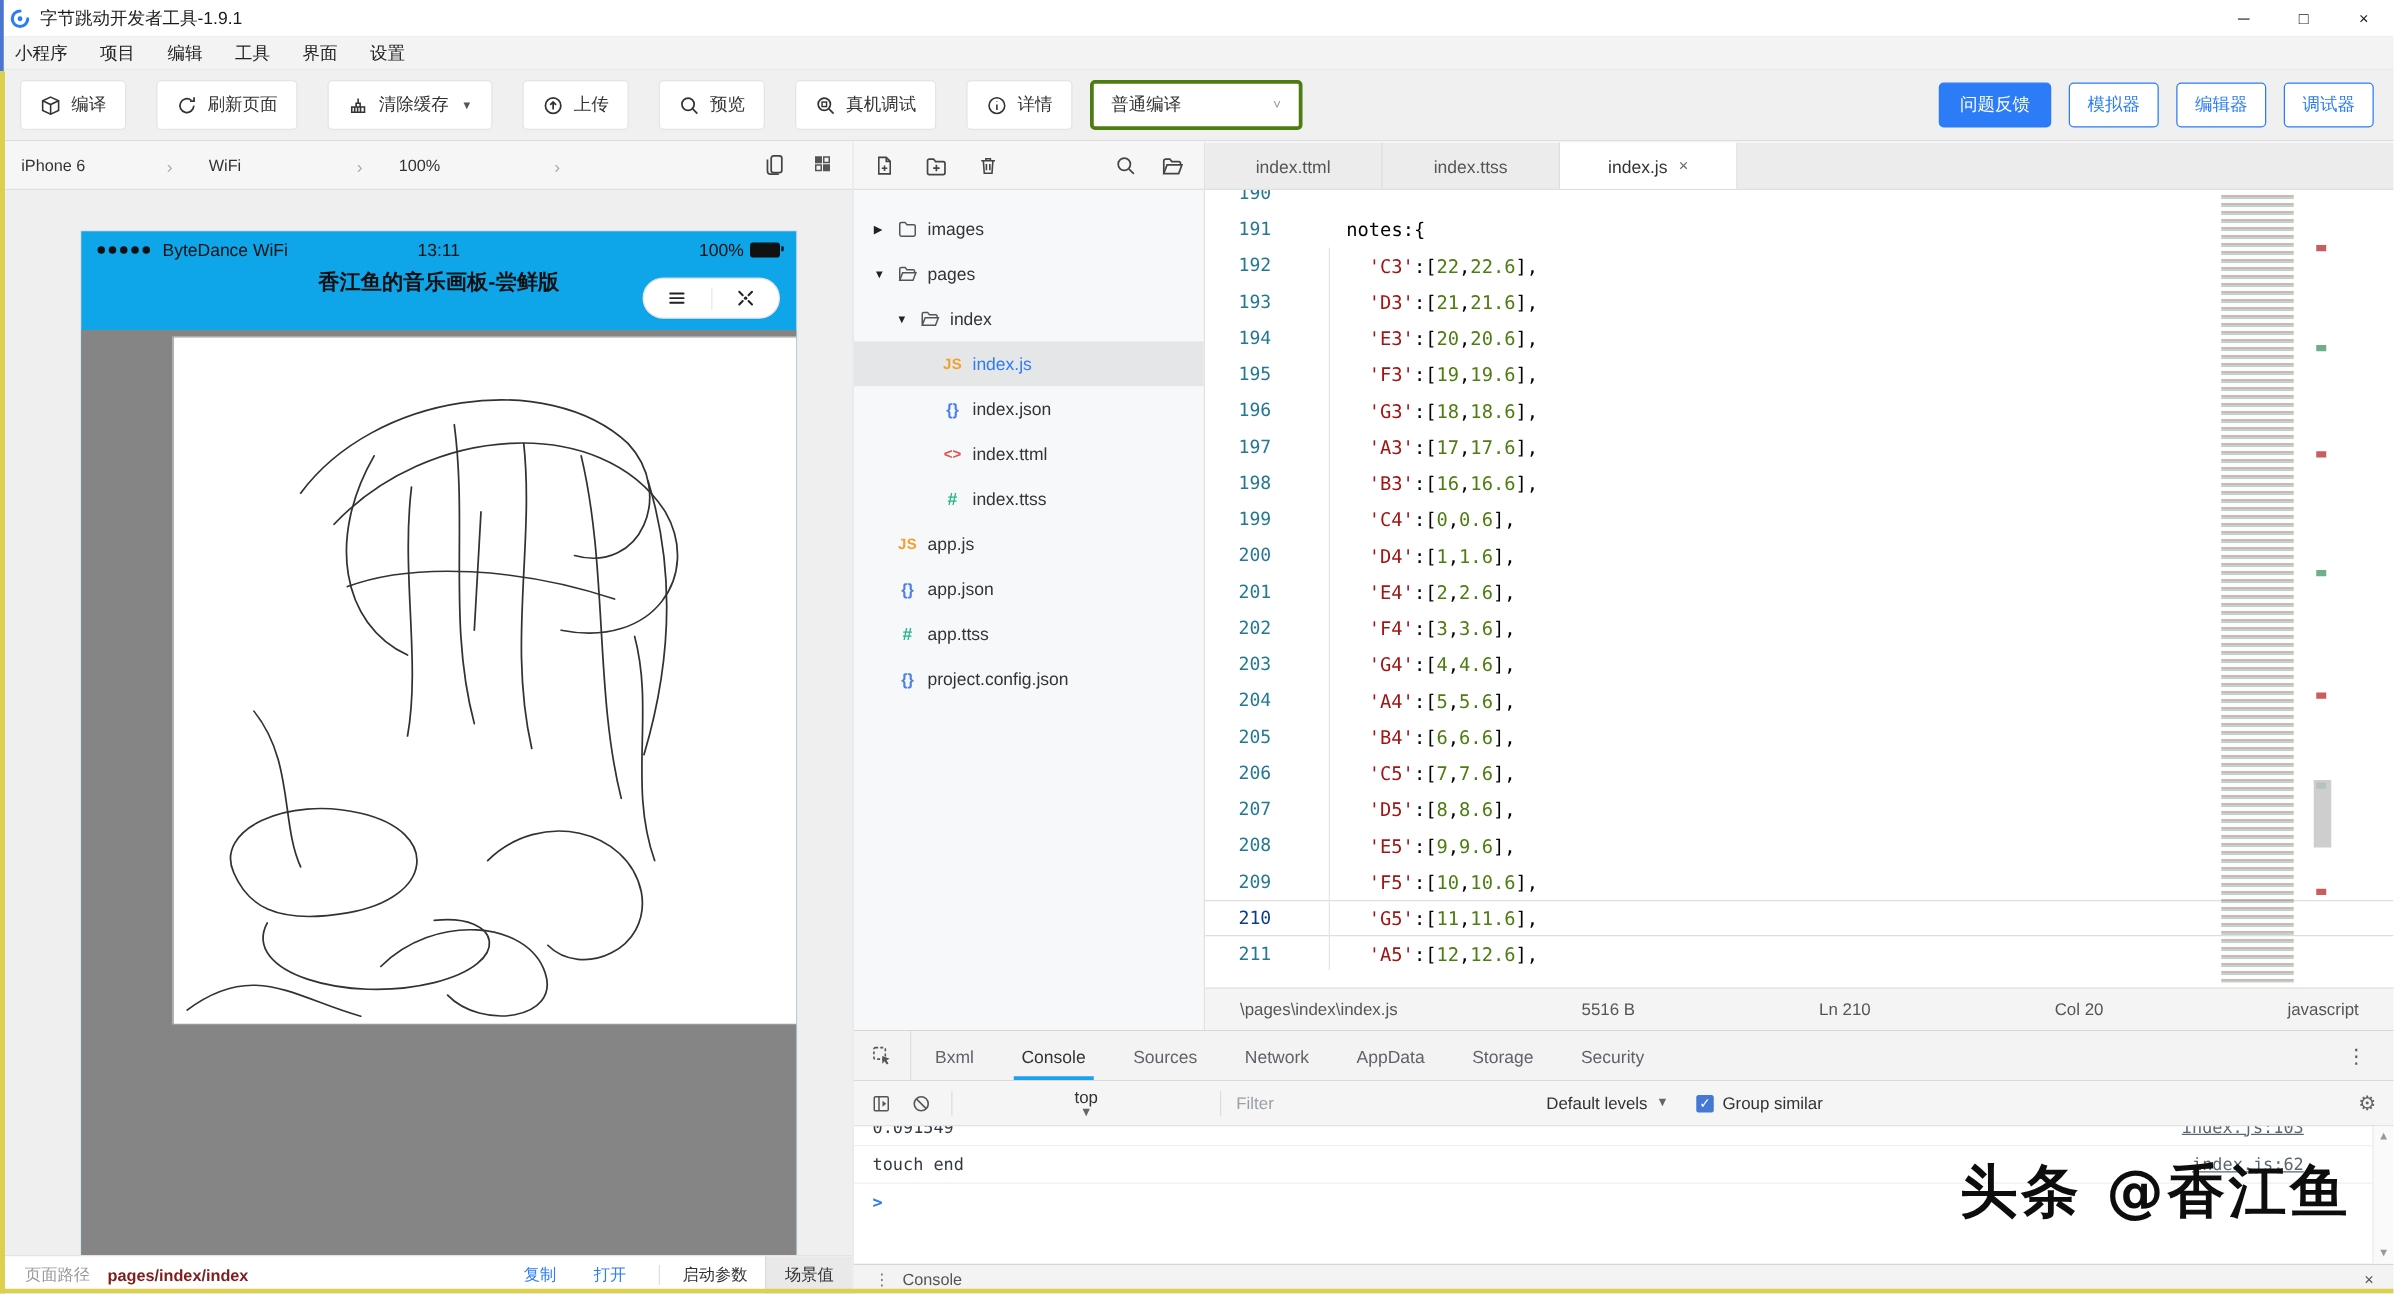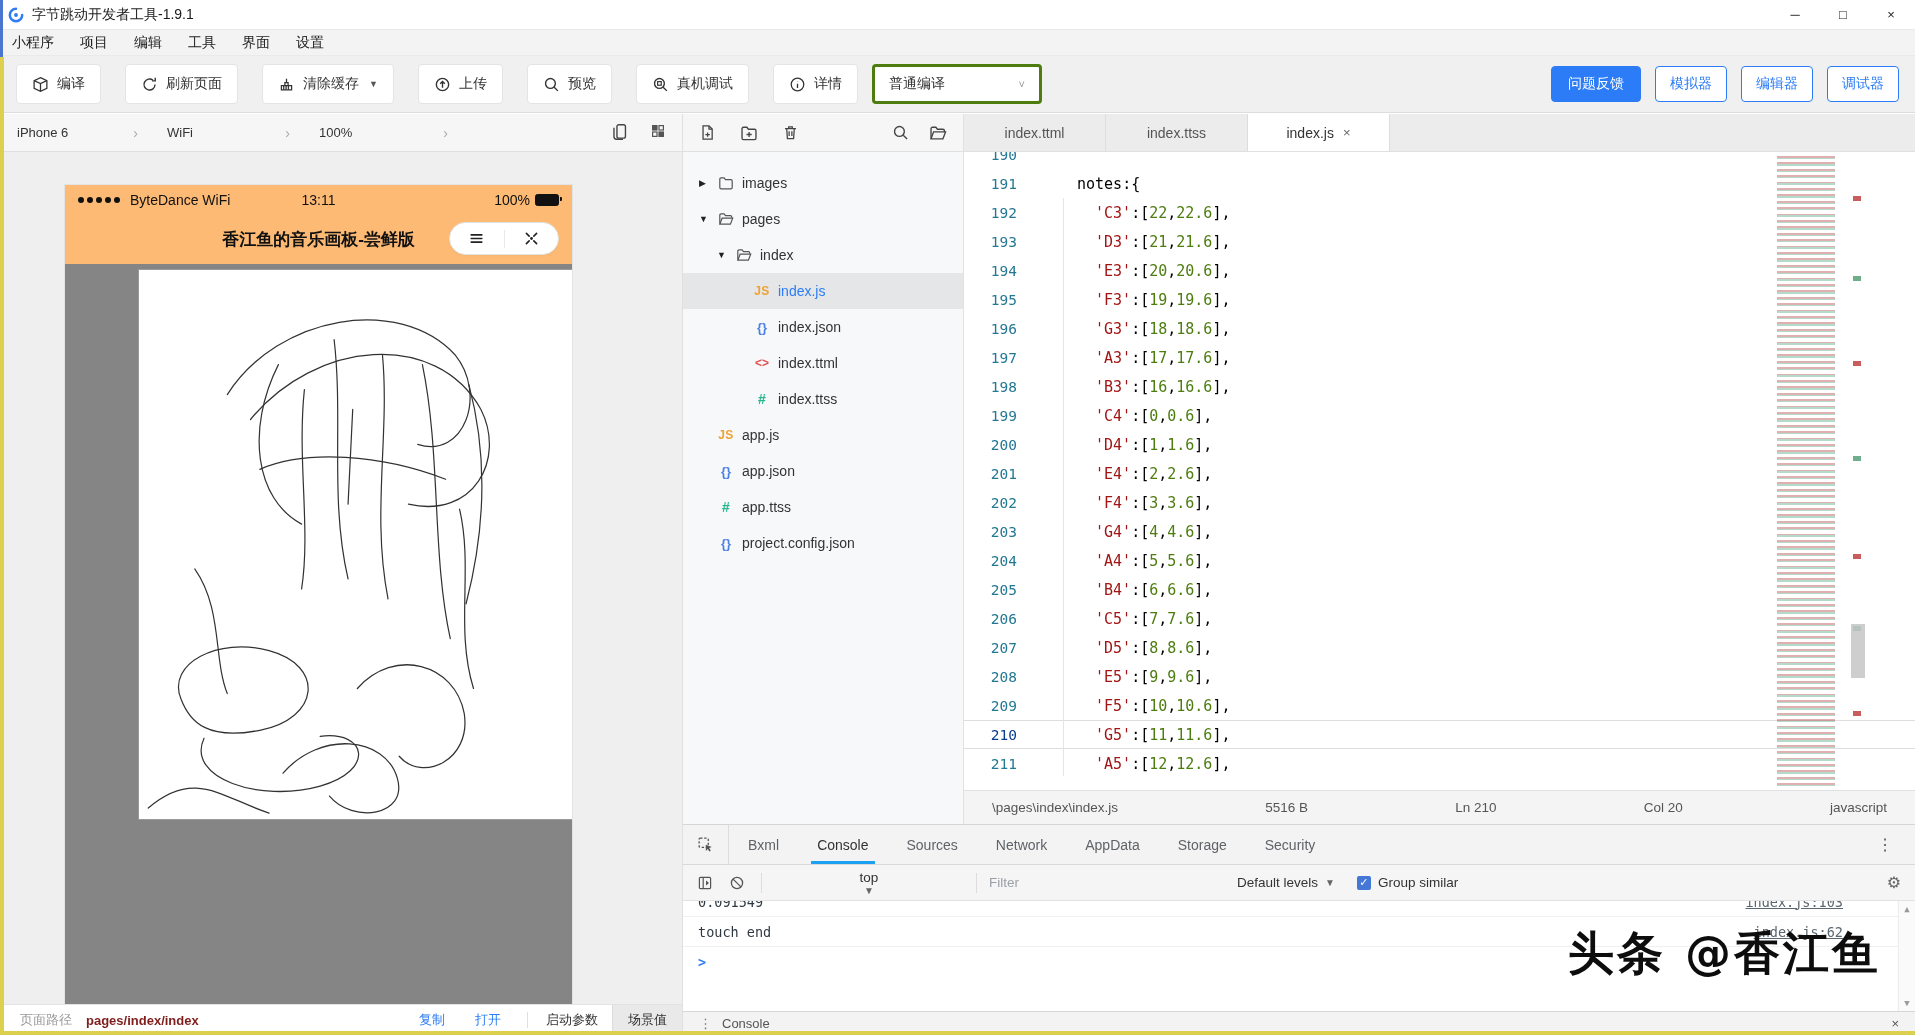--- a/index.html
+++ b/index.html
@@ -33,29 +33,29 @@
   .main { position:absolute; top:114px; bottom:0; left:0; right:0; display:flex; }
 
   
   .sim { width:683px; flex:none; display:flex; flex-direction:column; border-right:1px solid #e0e0e0; background:#efefef; }
   .device-bar { height:38px; flex:none; background:#f6f6f6; border-bottom:1px solid #e0e0e0; display:flex; align-items:center; font-size:13px; color:#333; }
   .dseg { display:flex; align-items:center; justify-content:space-between; padding:0 12px 0 17px;gap:24px; }
   .dseg .chev { color:#aaa; font-size:14px; }
   .d1{width:150px}.d2{width:152px}.d3{width:158px}
   .dicons { margin-left:auto; display:flex; gap:22px; padding-right:16px; color:#444; }
   .phone-area { flex:1; position:relative; overflow:hidden; background:#efefef; }
-  .screen { position:absolute; left:65px; width:507px; top:33px; bottom:0; background:#fdba74; box-shadow:0 0 0 1px #e3e3e3; }
+  .screen { position:absolute; left:65px; width:572px; top:33px; bottom:0; background:#0ea5e9; box-shadow:0 0 0 1px #e3e3e3; }
   .p-status { height:29px; display:flex; align-items:center; padding:0 13px; font-size:14px; color:#111; position:relative; }
   .sig-dots { display:flex; gap:3px; margin-right:10px; }
   .sig-dots i { width:6px; height:6px; border-radius:50%; background:#111; }
   .p-time { position:absolute; left:0; right:0; text-align:center; }
   .p-batt { margin-left:auto; display:flex; align-items:center; gap:5px; z-index:1; }
   .batt { width:24px; height:12px; border:1.5px solid #111; border-radius:2.5px; position:relative; background:#111; }
   .batt:after { content:''; position:absolute; right:-4px; top:2.5px; width:2.5px; height:4px; background:#111; border-radius:0 1px 1px 0; }
-  .p-nav { height:50px; display:flex; align-items:center; justify-content:center; position:relative; }
+  .p-nav { height:50px; display:flex; align-items:flex-start; justify-content:center; position:relative; }
   .p-title { font-size:17px; font-weight:bold; color:#111; }
   .capsule { position:absolute; right:13px; top:8px; width:110px; height:33px; border:1px solid #e3e3e3; border-radius:17px; display:flex; align-items:center; background:#fff; box-shadow:0 1px 2px rgba(0,0,0,.03); }
   .cap-half { flex:1; display:flex; align-items:center; justify-content:center; color:#222; }
   .cap-div { width:1px; height:18px; background:#e8e8e8; }
   .p-body { position:absolute; top:79px; left:0; right:0; bottom:0; background:#858585; }
   .canvas { position:absolute; left:73px; top:5px; right:0; height:551px; background:#fff; border:1px solid #9a9a9a; border-right:none; }
   .canvas svg { display:block; width:100%; height:100%; }
   .sim-footer { height:31px; flex:none; background:#fff; border-top:1px solid #e3e3e3; display:flex; align-items:center; font-size:13px; }
   .sf-label { color:#999; margin-left:20px; }
   .sf-path { color:#7f1d1d; margin-left:14px;font-weight:bold; }

